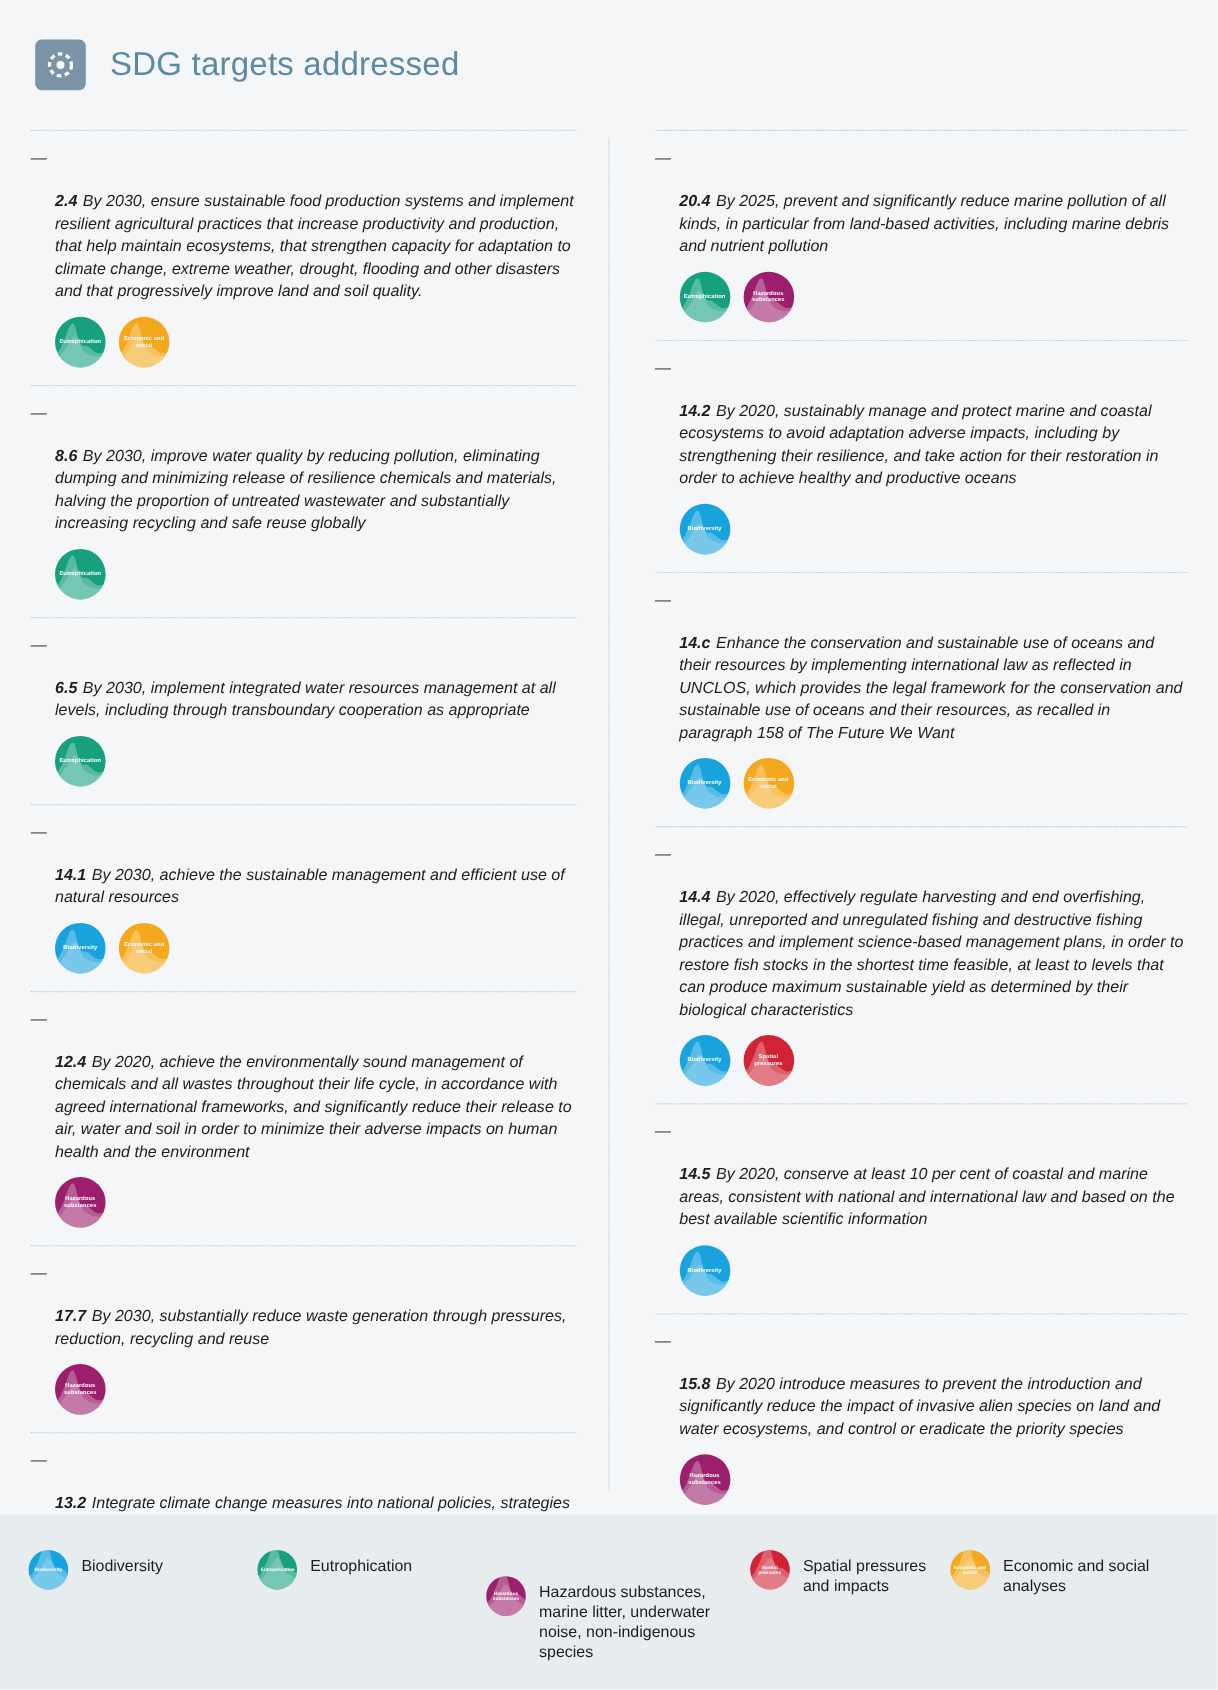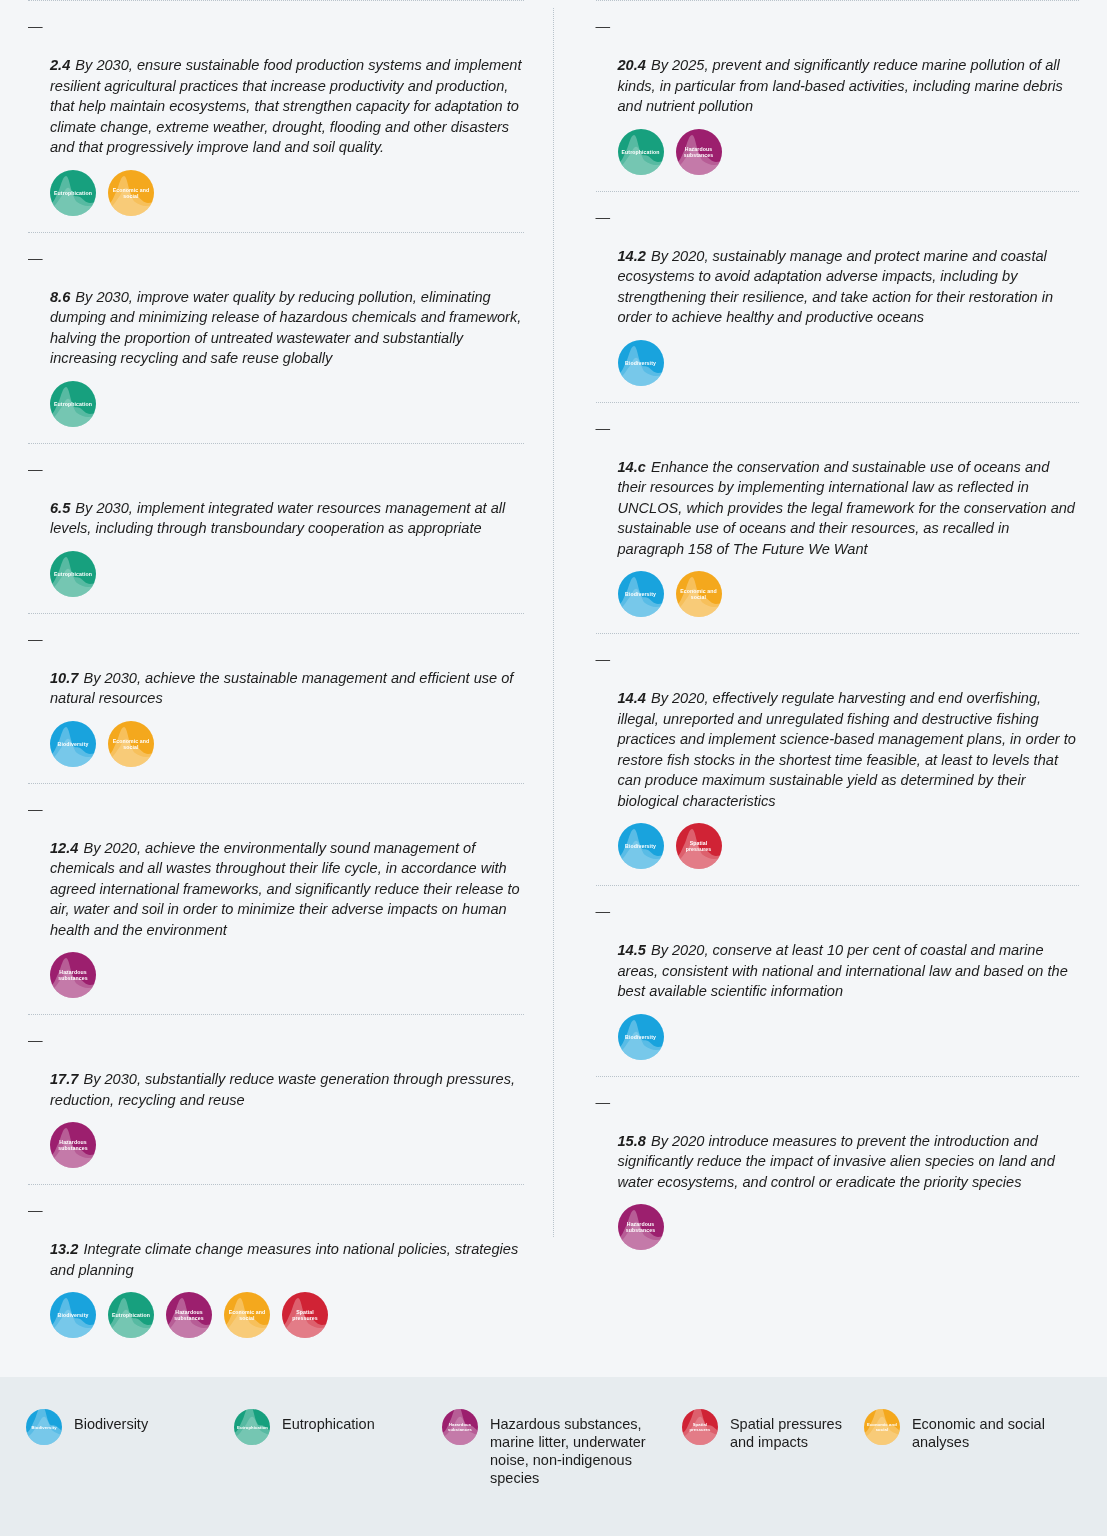--- a/index.html
+++ b/index.html
@@ -158,29 +158,40 @@
   .legend-item .badge { margin-right: 12px; }
   .legend-label {
     font-size: 14.5px;
     line-height: 18px;
     color: #1d1d1d;
     padding-top: 6px;
     max-width: 160px;
   }
   .legend-item.w1 { width: 200px; }
   .legend-item.w2 { width: 200px; }
-  .legend-item.w3 { width: 235px; }
+  .legend-item.w3 { width: 235px; margin-top: 24px; }
   .legend-item.w4 { width: 210px; }
   .legend-item.w5 { width: 200px; margin-right: 0; }
 </style>
 </head>
 <body>
 
 <div class="page">
 
+  <div class="header">
+    <div class="header-icon">
+      <svg width="26" height="26" viewBox="0 0 26 26" aria-hidden="true">
+        <g fill="#ffffff">
+          <circle cx="13" cy="13" r="10" fill="none" stroke="#ffffff" stroke-width="3" stroke-dasharray="4.2 3.2"></circle>
+          <circle cx="13" cy="13" r="3.6" fill="#ffffff"></circle>
+        </g>
+      </svg>
+    </div>
+    <div class="header-title">SDG targets addressed</div>
+  </div>
 
   <div class="columns">
     <div class="divider"></div>
     <div class="col col-left" id="col-left">
         <div class="target">
           <div class="target-text">
             <span class="dash">—</span>
             <span class="target-body"><span class="target-num">2.4</span><span>By 2030, ensure sustainable food production systems and implement resilient agricultural practices that increase productivity and production, that help maintain ecosystems, that strengthen capacity for adaptation to climate change, extreme weather, drought, flooding and other disasters and that progressively improve land and soil quality.</span></span>
           </div>
           <div class="icons">
@@ -196,21 +207,21 @@
                 <path d="M0,34 C4,33 6,26 9,20 C11,15 13,6 16,6 C19,6 20,18 23,24 C25,28 27,25 30,27 C33,29 36,33 40,33 C43,33 45,32 46,31 L46,46 L0,46 Z" fill="rgba(255,255,255,0.28)"></path>
                 <path d="M0,38 C5,37 8,31 11,27 C14,23 16,16 19,18 C22,20 24,30 27,32 C30,34 34,36 38,36 C42,36 45,35 46,34 L46,46 L0,46 Z" fill="rgba(255,255,255,0.18)"></path>
               </svg>
               <div class="lbl">Economic and social</div>
             </div>
           </div>
         </div>
         <div class="target">
           <div class="target-text">
             <span class="dash">—</span>
-            <span class="target-body"><span class="target-num">8.6</span><span>By 2030, improve water quality by reducing pollution, eliminating dumping and minimizing release of hazardous chemicals and framework, halving the proportion of untreated wastewater and substantially increasing recycling and safe reuse globally</span></span>
+            <span class="target-body"><span class="target-num">8.6</span><span>By 2030, improve water quality by reducing pollution, eliminating dumping and minimizing release of resilience chemicals and materials, halving the proportion of untreated wastewater and substantially increasing recycling and safe reuse globally</span></span>
           </div>
           <div class="icons">
             <div class="badge" style="background: rgb(23, 160, 126);">
               <svg class="wave" viewBox="0 0 46 46" preserveAspectRatio="none">
                 <path d="M0,34 C4,33 6,26 9,20 C11,15 13,6 16,6 C19,6 20,18 23,24 C25,28 27,25 30,27 C33,29 36,33 40,33 C43,33 45,32 46,31 L46,46 L0,46 Z" fill="rgba(255,255,255,0.28)"></path>
                 <path d="M0,38 C5,37 8,31 11,27 C14,23 16,16 19,18 C22,20 24,30 27,32 C30,34 34,36 38,36 C42,36 45,35 46,34 L46,46 L0,46 Z" fill="rgba(255,255,255,0.18)"></path>
               </svg>
               <div class="lbl">Eutrophication</div>
             </div>
           </div>
@@ -226,21 +237,21 @@
                 <path d="M0,34 C4,33 6,26 9,20 C11,15 13,6 16,6 C19,6 20,18 23,24 C25,28 27,25 30,27 C33,29 36,33 40,33 C43,33 45,32 46,31 L46,46 L0,46 Z" fill="rgba(255,255,255,0.28)"></path>
                 <path d="M0,38 C5,37 8,31 11,27 C14,23 16,16 19,18 C22,20 24,30 27,32 C30,34 34,36 38,36 C42,36 45,35 46,34 L46,46 L0,46 Z" fill="rgba(255,255,255,0.18)"></path>
               </svg>
               <div class="lbl">Eutrophication</div>
             </div>
           </div>
         </div>
         <div class="target">
           <div class="target-text">
             <span class="dash">—</span>
-            <span class="target-body"><span class="target-num">10.7</span><span>By 2030, achieve the sustainable management and efficient use of natural resources</span></span>
+            <span class="target-body"><span class="target-num">14.1</span><span>By 2030, achieve the sustainable management and efficient use of natural resources</span></span>
           </div>
           <div class="icons">
             <div class="badge" style="background: rgb(25, 163, 221);">
               <svg class="wave" viewBox="0 0 46 46" preserveAspectRatio="none">
                 <path d="M0,34 C4,33 6,26 9,20 C11,15 13,6 16,6 C19,6 20,18 23,24 C25,28 27,25 30,27 C33,29 36,33 40,33 C43,33 45,32 46,31 L46,46 L0,46 Z" fill="rgba(255,255,255,0.28)"></path>
                 <path d="M0,38 C5,37 8,31 11,27 C14,23 16,16 19,18 C22,20 24,30 27,32 C30,34 34,36 38,36 C42,36 45,35 46,34 L46,46 L0,46 Z" fill="rgba(255,255,255,0.18)"></path>
               </svg>
               <div class="lbl">Biodiversity</div>
             </div>
             <div class="badge" style="background: rgb(244, 168, 29);">

